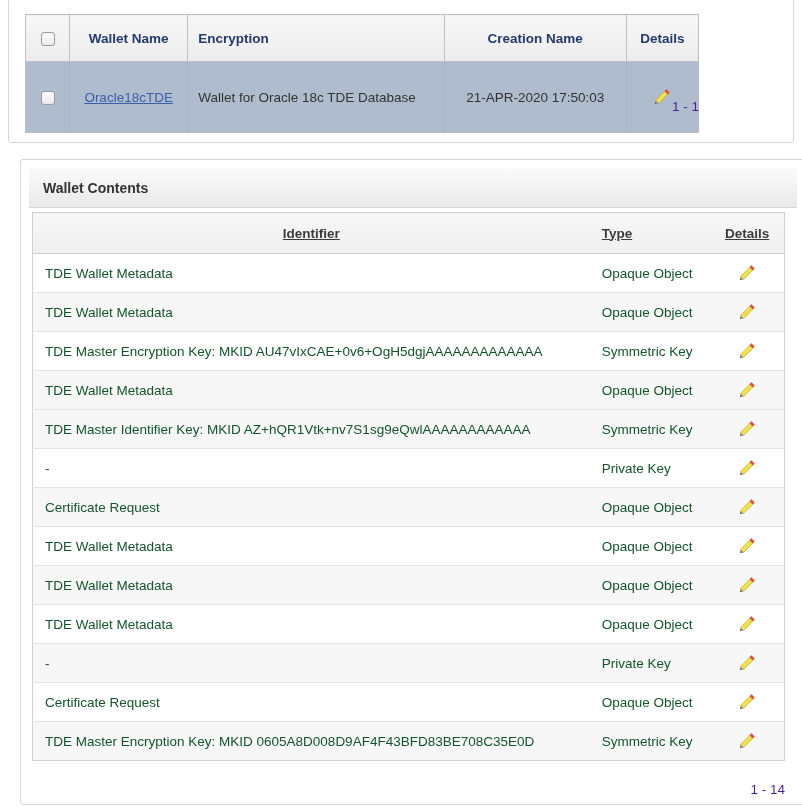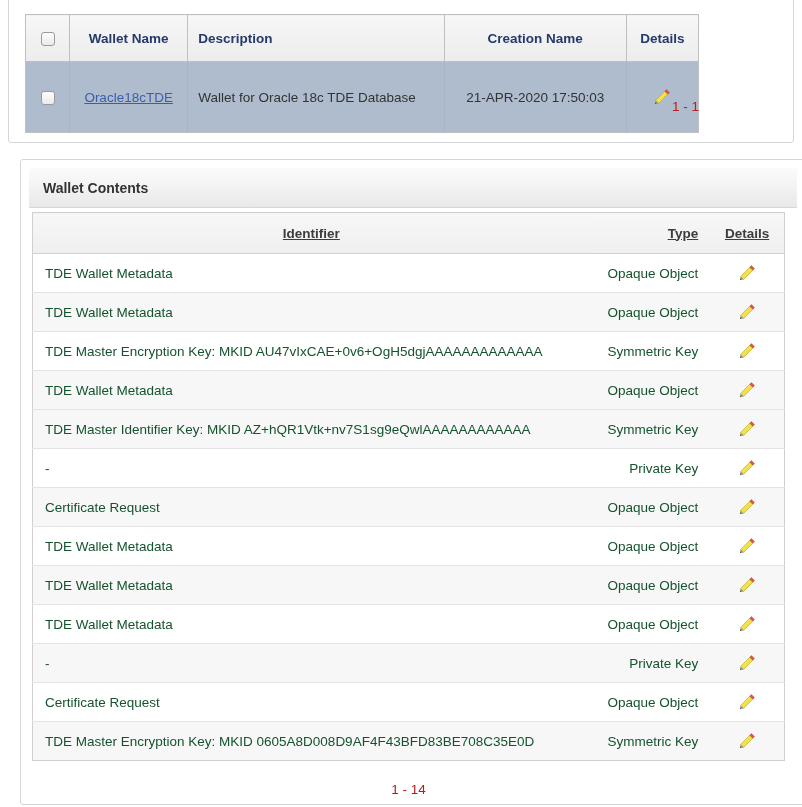--- a/index.html
+++ b/index.html
@@ -73,21 +73,21 @@
   #wallet-table td:last-child { border-right: none; }
   #wallet-table tr.selected td { background: #aebcce; }
 
   .col-check { width: 44px; }
   .col-wname { width: 118px; }
   .col-desc  { width: 256px; }
   .col-ctime { width: 182px; }
   .col-det   { width: 72px; }
 
   .center { text-align: center; }
-  .right  { text-align: right; }
+  .right  { text-align: left; }
   .left   { text-align: left; }
 
   a.wallet-link {
     color: #3b5ea8;
     text-decoration: underline;
     font-size: 13.5px;
     cursor: pointer;
   }
 
   
@@ -106,21 +106,21 @@
   
   .pencil {
     display: inline-block;
     width: 18px;
     height: 18px;
     vertical-align: middle;
     cursor: pointer;
   }
 
   .pager {
-    color: #b91c1c;
+    color: #4c1d95;
     font-size: 13.5px;
     text-align: right;
   }
   #wallet-pager {
     position: absolute;
     left: 16px;
     top: 100px;
     width: 674px;
   }
 
@@ -180,21 +180,20 @@
 
   .c-ident { width: 555px; }
   .c-type  { width: 120px; }
   .c-det   { width: 74px; }
 
   #contents-pager {
     position: absolute;
     left: 11px;
     top: 622px;
     width: 753px;
-    text-align: center;
   }
 </style>
 </head>
 <body>
 
 <div class="panel" id="wallet-list-panel">
 
   <table class="grid" id="wallet-table">
     <colgroup>
       <col class="col-check">
@@ -202,21 +201,21 @@
         <col class="col-desc">
         <col class="col-ctime">
         <col class="col-det">
     </colgroup>
     <thead>
       <tr>
         <th class="center">
           <span class="cbx"></span>
         </th>
         <th class="center">Wallet Name</th>
-        <th class="left">Description</th>
+        <th class="left">Encryption</th>
         <th class="center">Creation Name</th>
         <th class="center">Details</th>
       </tr>
     </thead>
     <tbody>
       <tr class="selected">
         <td class="center">
           <span class="cbx"></span>
         </td>
         <td class="center">

